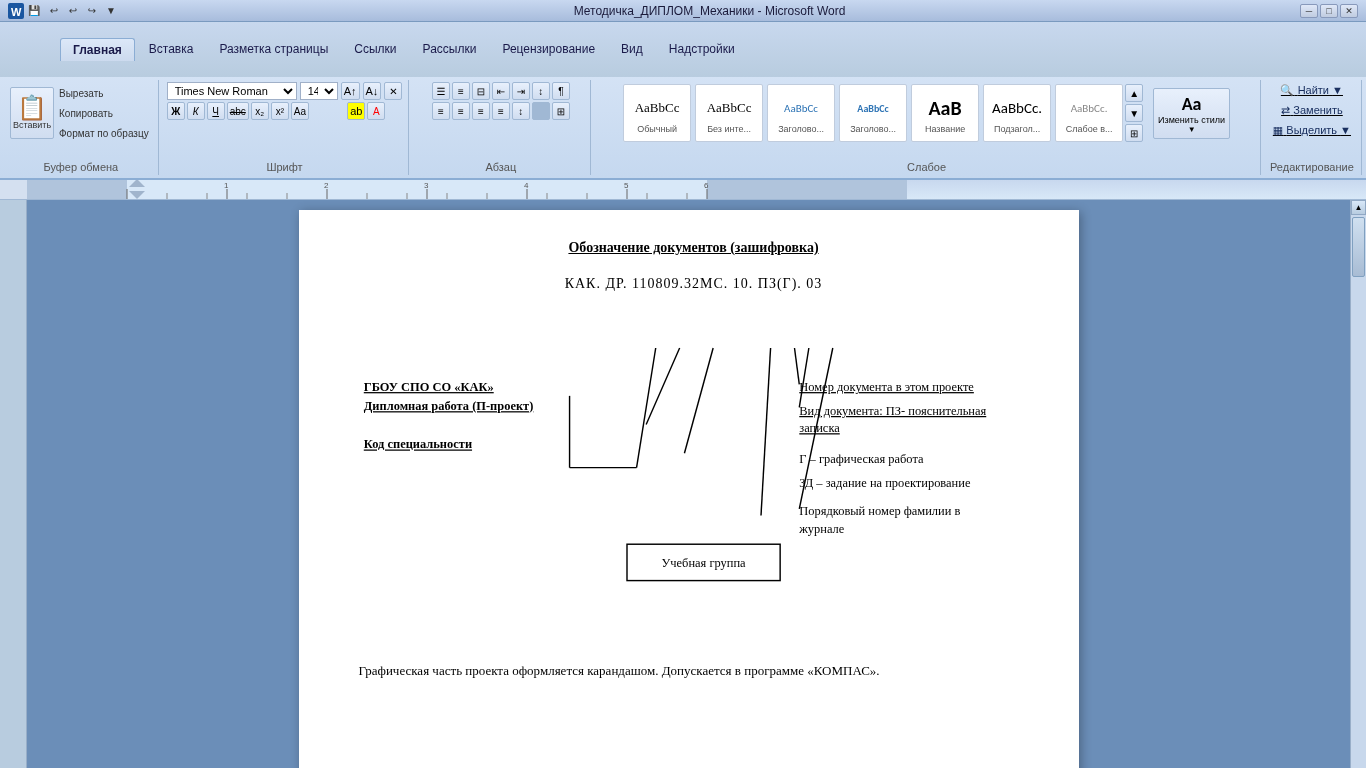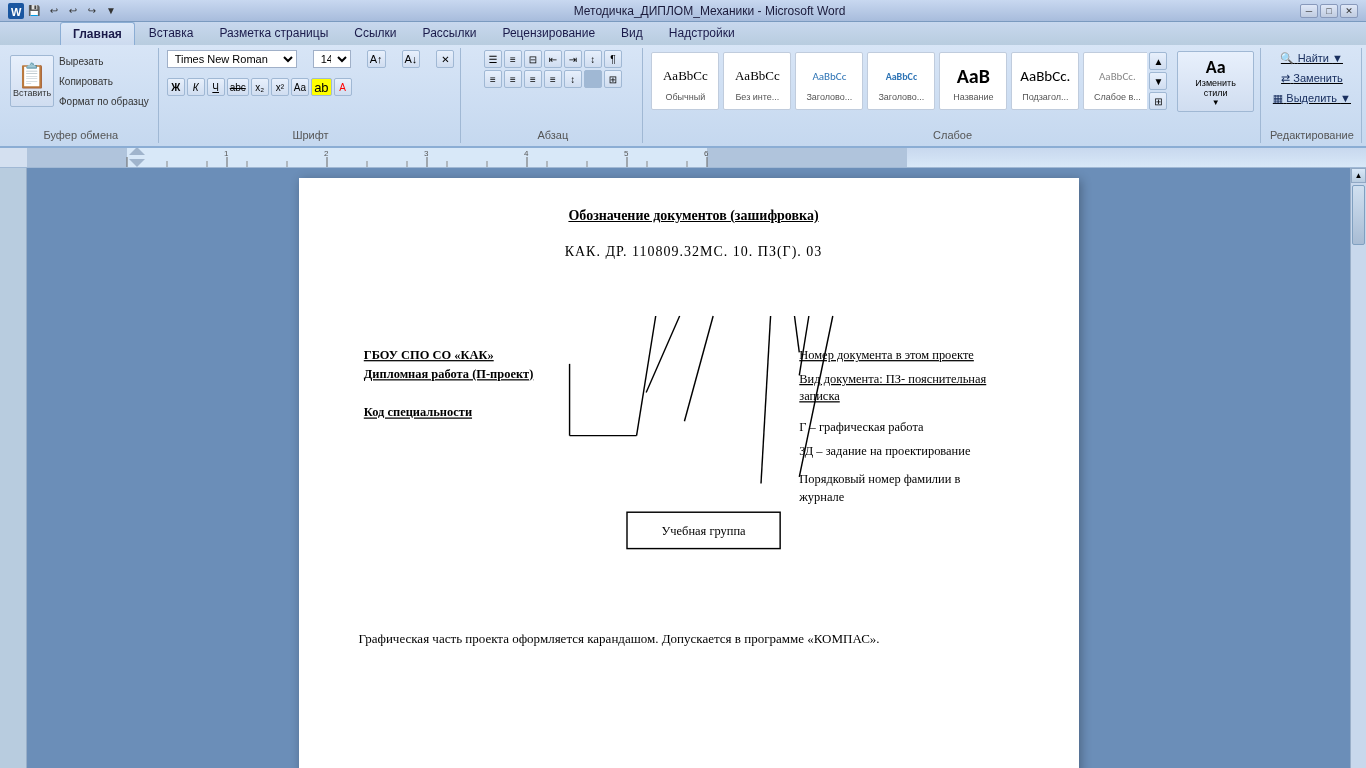--- a/index.html
+++ b/index.html
@@ -16,38 +16,38 @@
       border-bottom: 1px solid #7a9abf;
     }
     #title-bar .title-text { flex: 1; text-align: center; font-size: 12px; color: #1a1a3a; }
     #title-bar .win-controls { display: flex; gap: 2px; }
     #title-bar .win-btn { width: 18px; height: 14px; background: linear-gradient(to bottom, #e0e8f8, #c0cce0); border: 1px solid #8899bb; border-radius: 2px; display: flex; align-items: center; justify-content: center; font-size: 9px; cursor: pointer; color: #333; }
     .quick-access { display: flex; align-items: center; gap: 3px; }
     .quick-btn { width: 16px; height: 16px; display: flex; align-items: center; justify-content: center; font-size: 10px; color: #333; cursor: pointer; }
 
     
     #ribbon { background: linear-gradient(to bottom, #dce8f8, #c5d8ef); border-bottom: 2px solid #8badd4; }
-    #ribbon-tabs { display: flex; background: linear-gradient(to bottom, #c8d8ee, #b8ccdf); padding: 0 60px; gap: 2px; }
+    #ribbon-tabs { display: flex; background: linear-gradient(to bottom, #c8d8ee, #b8ccdf); padding: 16px 60px; gap: 2px; }
     .ribbon-tab { padding: 4px 12px; font-size: 12px; color: #1a1a4a; cursor: pointer; border-radius: 3px 3px 0 0; }
     .ribbon-tab.active { background: linear-gradient(to bottom, #dce8f8, #ccdaee); border: 1px solid #8badd4; border-bottom: none; font-weight: bold; }
     #ribbon-content { padding: 3px 4px; display: flex; align-items: stretch; gap: 2px; }
 
     .ribbon-group { display: flex; flex-direction: column; align-items: center; border-right: 1px solid #a0b8d4; padding: 2px 6px; min-width: 60px; }
     .ribbon-group-label { font-size: 11px; color: #555; margin-top: 17px; }
     .ribbon-group-content { display: flex; align-items: center; gap: 2px; flex: 1; }
 
     .clipboard-group { min-width: 90px; }
     .paste-btn { width: 44px; height: 52px; background: linear-gradient(to bottom, #e8f0fc, #d0ddf0); border: 1px solid #a0b8d4; border-radius: 2px; display: flex; flex-direction: column; align-items: center; justify-content: center; cursor: pointer; font-size: 9px; color: #333; }
     .paste-icon { font-size: 24px; line-height: 1; }
     .small-btns { display: flex; flex-direction: column; gap: 7px; }
     .small-btn { font-size: 10px; color: #333; cursor: pointer; padding: 1px 3px; white-space: nowrap; }
 
     
     .font-group { min-width: 210px; }
-    .font-row1 { display: flex; align-items: center; gap: 16px; margin-bottom: 8px; }
+    .font-row1 { display: flex; align-items: center; gap: 3px; margin-bottom: 0; }
     .font-row2 { display: flex; align-items: center; gap: 2px; }
     .font-select { height: 18px; background: white; border: 1px solid #a0b0c8; font-size: 11px; padding: 0 3px; min-width: 130px; }
     .size-select { height: 18px; background: white; border: 1px solid #a0b0c8; font-size: 11px; padding: 0 3px; width: 38px; }
     .icon-btn { height: 18px; min-width: 18px; background: linear-gradient(to bottom, #e8f0fc, #d0ddf0); border: 1px solid #a0b8d4; border-radius: 2px; display: flex; align-items: center; justify-content: center; cursor: pointer; font-size: 10px; padding: 0 2px; }
     .bold-btn { font-weight: bold; }
     .italic-btn { font-style: italic; }
     .underline-btn { text-decoration: underline; }
 
     
     .para-group { min-width: 180px; }
@@ -170,21 +170,21 @@
           <div class="icon-btn">✕</div>
         </div>
         <div class="font-row2">
           <div class="icon-btn bold-btn">Ж</div>
           <div class="icon-btn italic-btn">К</div>
           <div class="icon-btn underline-btn">Ч</div>
           <div class="icon-btn" style="text-decoration:line-through;">abc</div>
           <div class="icon-btn">х₂</div>
           <div class="icon-btn">х²</div>
           <div class="icon-btn">Аа</div>
-          <div class="icon-btn" style="background:yellow;font-size:13px;">ab</div>
+          <div class="icon-btn" style="background:yellow;font-size:11px;margin-left:36px;">ab</div>
           <div class="icon-btn" style="color:red;">А</div>
         </div>
       </div>
       <div class="ribbon-group-label">Шрифт</div>
     </div>
 
     <div class="ribbon-group para-group">
       <div class="ribbon-group-content" style="flex-direction:column;gap:2px;">
         <div class="para-icons">
           <div class="icon-btn">☰</div>

